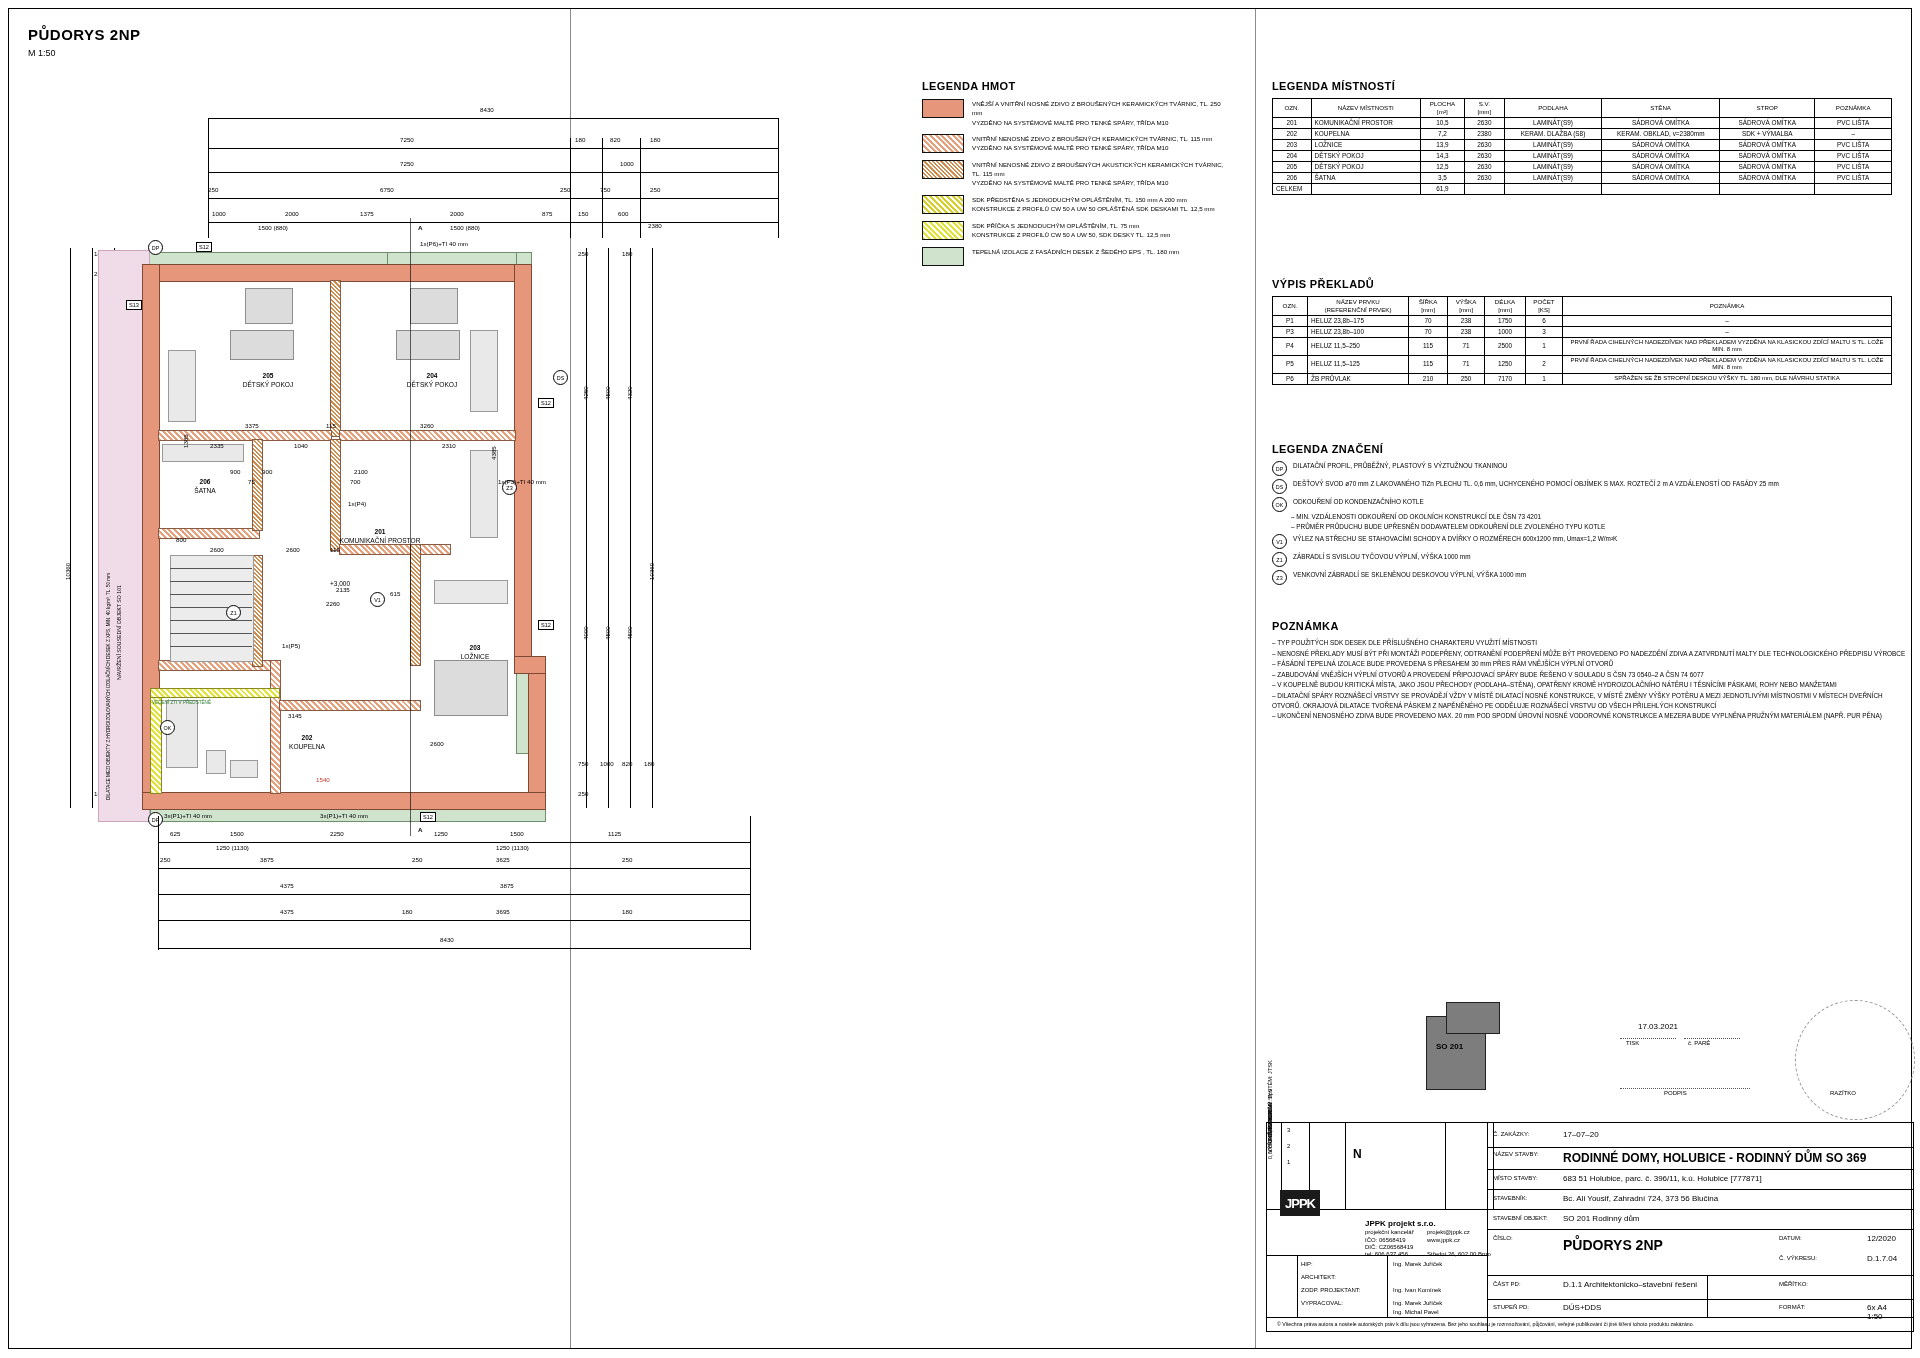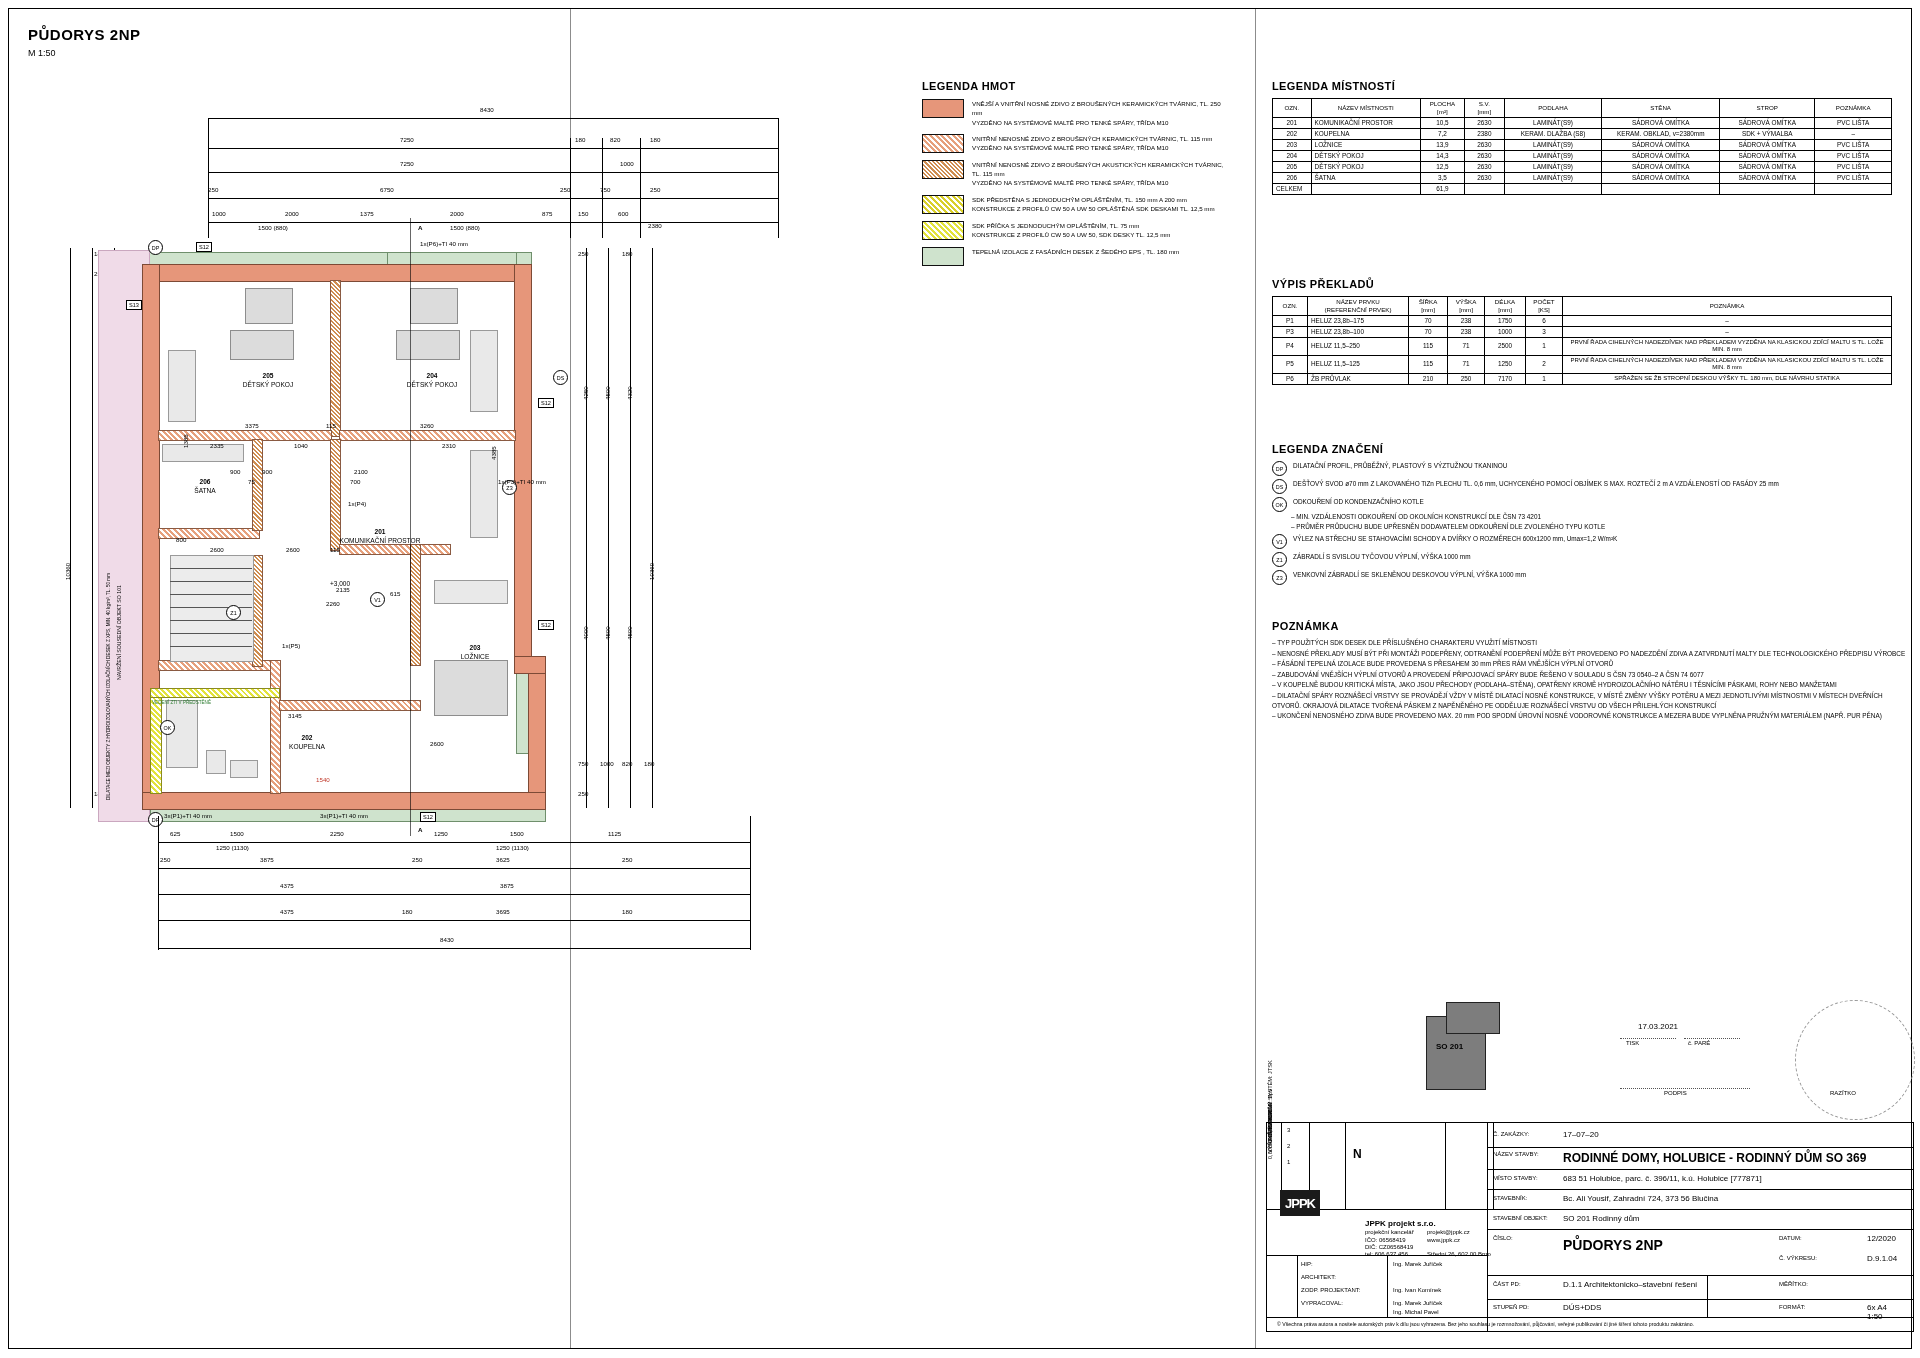--- a/index.html
+++ b/index.html
@@ -656,21 +656,21 @@
     <div class="tiny" style="position:absolute;left:226px;top:112px;">ČÍSLO:</div>
     <div class="t14 ttl" style="position:absolute;left:296px;top:114px;">PŮDORYS 2NP</div>
     <div class="tiny" style="position:absolute;left:226px;top:158px;">ČÁST PD:</div>
     <div class="t8" style="position:absolute;left:296px;top:157px;">D.1.1 Architektonicko–stavební řešení</div>
     <div class="tiny" style="position:absolute;left:226px;top:181px;">STUPEŇ PD:</div>
     <div class="t8" style="position:absolute;left:296px;top:180px;">DÚS+DDS</div>
 
     <div class="tiny" style="position:absolute;left:512px;top:112px;">DATUM:</div>
     <div class="t8" style="position:absolute;left:600px;top:111px;">12/2020</div>
     <div class="tiny" style="position:absolute;left:512px;top:132px;">Č. VÝKRESU:</div>
-    <div class="t8" style="position:absolute;left:600px;top:131px;">D.9.1.04</div>
+    <div class="t8" style="position:absolute;left:600px;top:131px;">D.1.7.04</div>
     <div class="tiny" style="position:absolute;left:512px;top:158px;">MĚŘÍTKO:</div>
     <div class="t8" style="position:absolute;left:600px;top:157px;margin-top:32px;">1:50</div>
     <div class="tiny" style="position:absolute;left:512px;top:181px;">FORMÁT:</div>
     <div class="t8" style="position:absolute;left:600px;top:180px;">6x A4</div>
 
     <div class="tiny" style="position:absolute;left:10px;top:198px;font-size:5.2px;">© Všechna práva autora a nositele autorských práv k dílu jsou vyhrazena. Bez jeho souhlasu je rozmnožování, půjčování, veřejné publikování či jiné šíření tohoto produktu zakázáno.</div>
   </div>
   <div id="logo">JPPK</div>
 
 </div>

